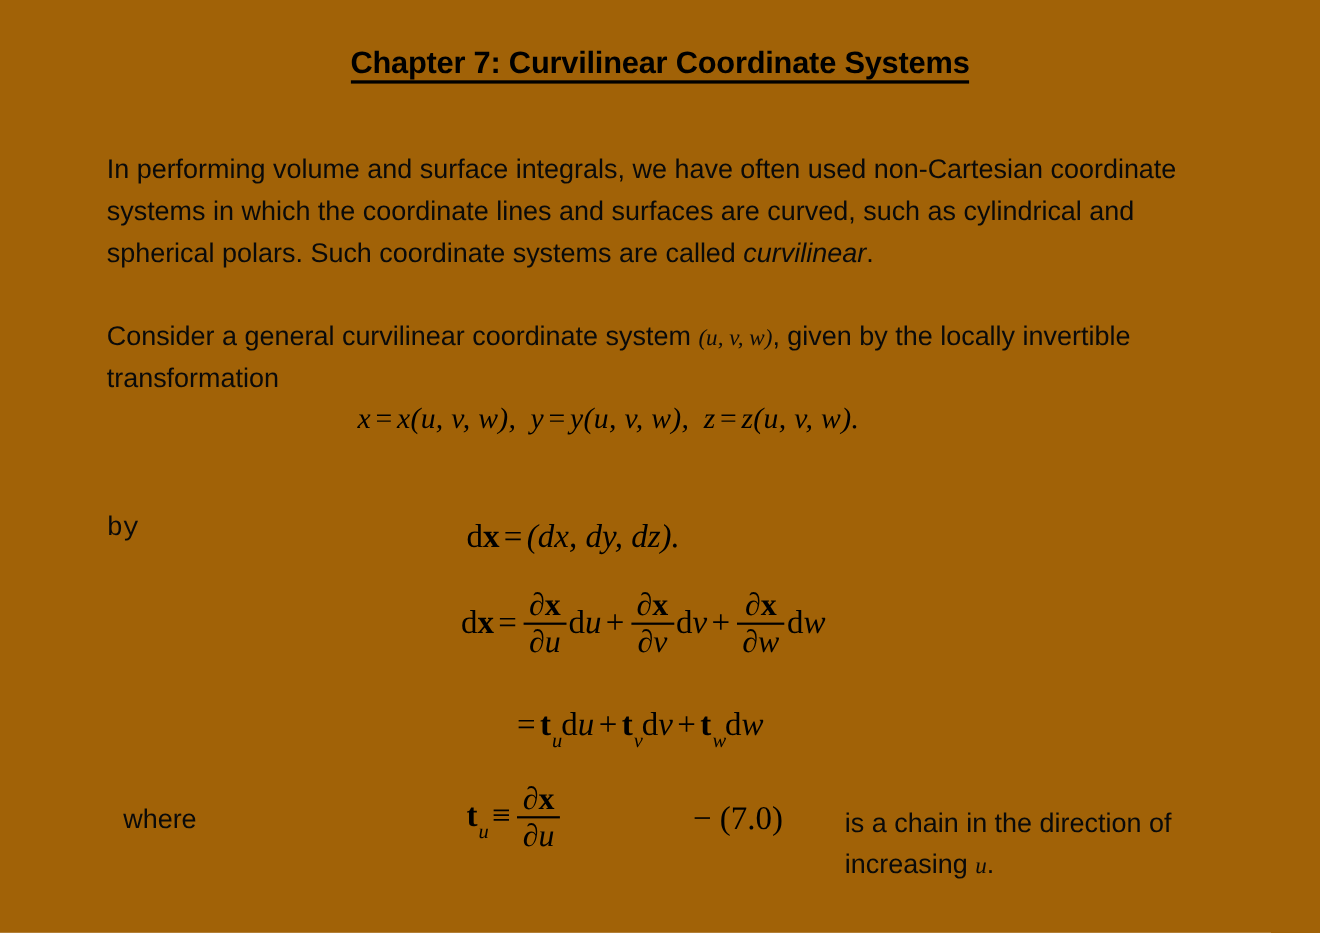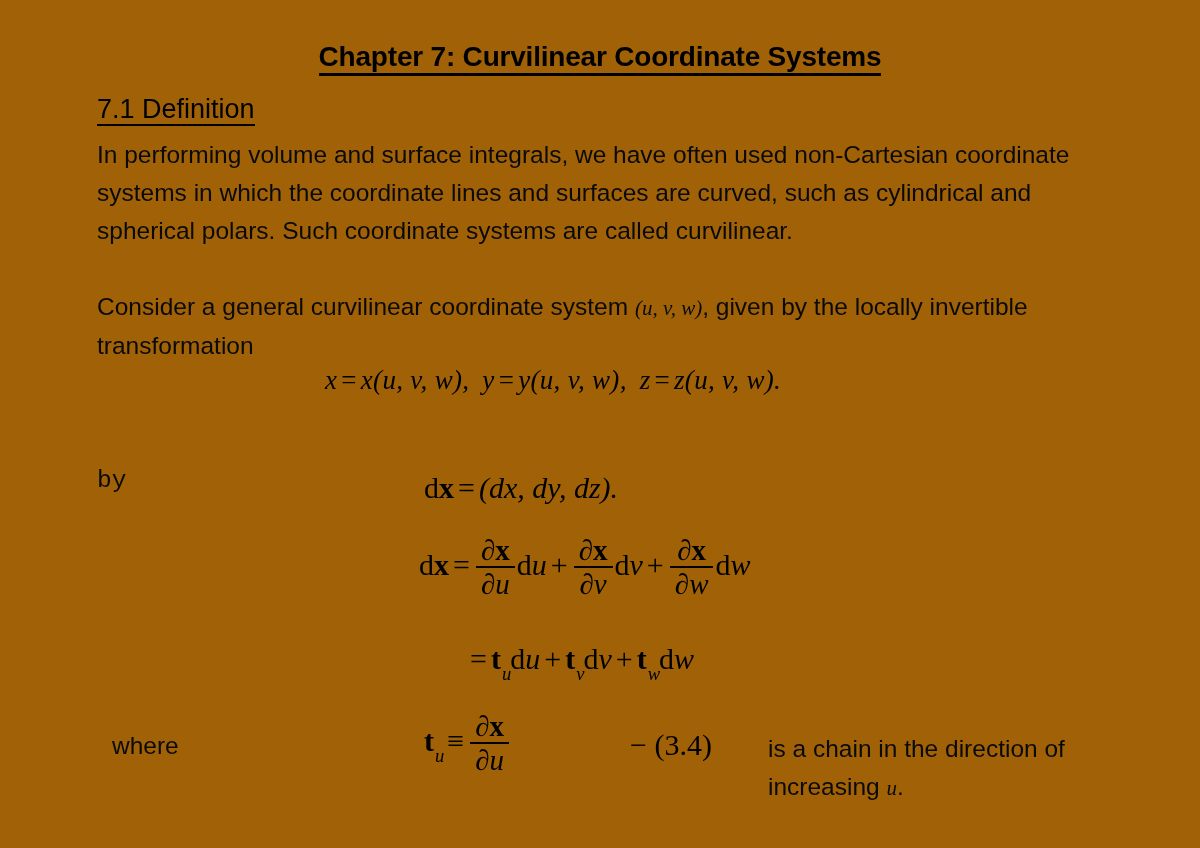--- a/index.html
+++ b/index.html
@@ -62,21 +62,21 @@
     position: absolute;
     font-size: 24.5px;
     line-height: 38px;
     font-weight: 400;
     color: #0a0a0a;
   }
   .para-1 { top: 136px; left: 97px; width: 1020px; }
   .para-2 { top: 288px; left: 97px; width: 1010px; }
   .para-3 { top: 424px; left: 97px; width: 1010px; }
 
-  .it { }
+  .it { font-style: italic; }
 
   
   .mvar {
     font-family: "Liberation Serif", serif;
     font-style: italic;
     font-size: 21px;
   }
 
   
   .lead-label {
@@ -196,23 +196,20 @@
 </style>
 </head>
 <body>
 
 <div class="page">
 
   <div class="slide-title">
     <span>Chapter 7: Curvilinear Coordinate Systems</span>
   </div>
 
-  <div class="section-heading">
-    <span>7.1 Definition</span>
-  </div>
 
   <div class="body-text para-1"><span>In performing volume and surface integrals, we have often used non-Cartesian coordinate systems in which the coordinate lines and surfaces are curved, such as cylindrical and spherical polars. Such coordinate systems are called </span><span class="it">curvilinear</span><span>.</span></div>
 
   <div class="body-text para-2"><span>Consider a general curvilinear coordinate system </span><span class="mvar">(u, v, w)</span><span>, given by the locally invertible transformation</span></div>
 
   <div class="eq eq-transform"><span class="v">x</span><span class="op">=</span><span class="v">x(u, v, w),</span><span class="gap"></span><span class="v">y</span><span class="op">=</span><span class="v">y(u, v, w),</span><span class="gap"></span><span class="v">z</span><span class="op">=</span><span class="v">z(u, v, w).</span></div>
 
 
   <div class="lead-label lbl-by">by</div>
 
@@ -220,17 +217,17 @@
 
 
   <div class="eq eq-chain"><span class="up">d</span><span class="bv">x</span><span class="op">=</span><span class="frac"><span class="num"><span class="v">∂</span><span class="bv">x</span></span><span class="den"><span class="v">∂</span><span class="v">u</span></span></span><span class="up">d</span><span class="v">u</span><span class="op">+</span><span class="frac"><span class="num"><span class="v">∂</span><span class="bv">x</span></span><span class="den"><span class="v">∂</span><span class="v">v</span></span></span><span class="up">d</span><span class="v">v</span><span class="op">+</span><span class="frac"><span class="num"><span class="v">∂</span><span class="bv">x</span></span><span class="den"><span class="v">∂</span><span class="v">w</span></span></span><span class="up">d</span><span class="v">w</span></div>
 
   <div class="eq eq-tsum"><span class="op">=</span><span class="bv">t</span><span class="sub">u</span><span class="up">d</span><span class="v">u</span><span class="op">+</span><span class="bv">t</span><span class="sub">v</span><span class="up">d</span><span class="v">v</span><span class="op">+</span><span class="bv">t</span><span class="sub">w</span><span class="up">d</span><span class="v">w</span></div>
 
   <div class="lead-label lbl-where">where</div>
 
   <div class="eq eq-tdef"><span class="bv">t</span><span class="sub">u</span><span class="op">≡</span><span class="frac"><span class="num"><span class="v">∂</span><span class="bv">x</span></span><span class="den"><span class="v">∂</span><span class="v">u</span></span></span></div>
 
-  <div class="eq-number">− (3.4)</div>
+  <div class="eq-number">− (7.0)</div>
 
   <div class="side-text"><span>is a chain in the direction</span> <span>of increasing </span><span class="mvar">u</span><span>.</span></div>
 
 </div>
 
 </body></html>

